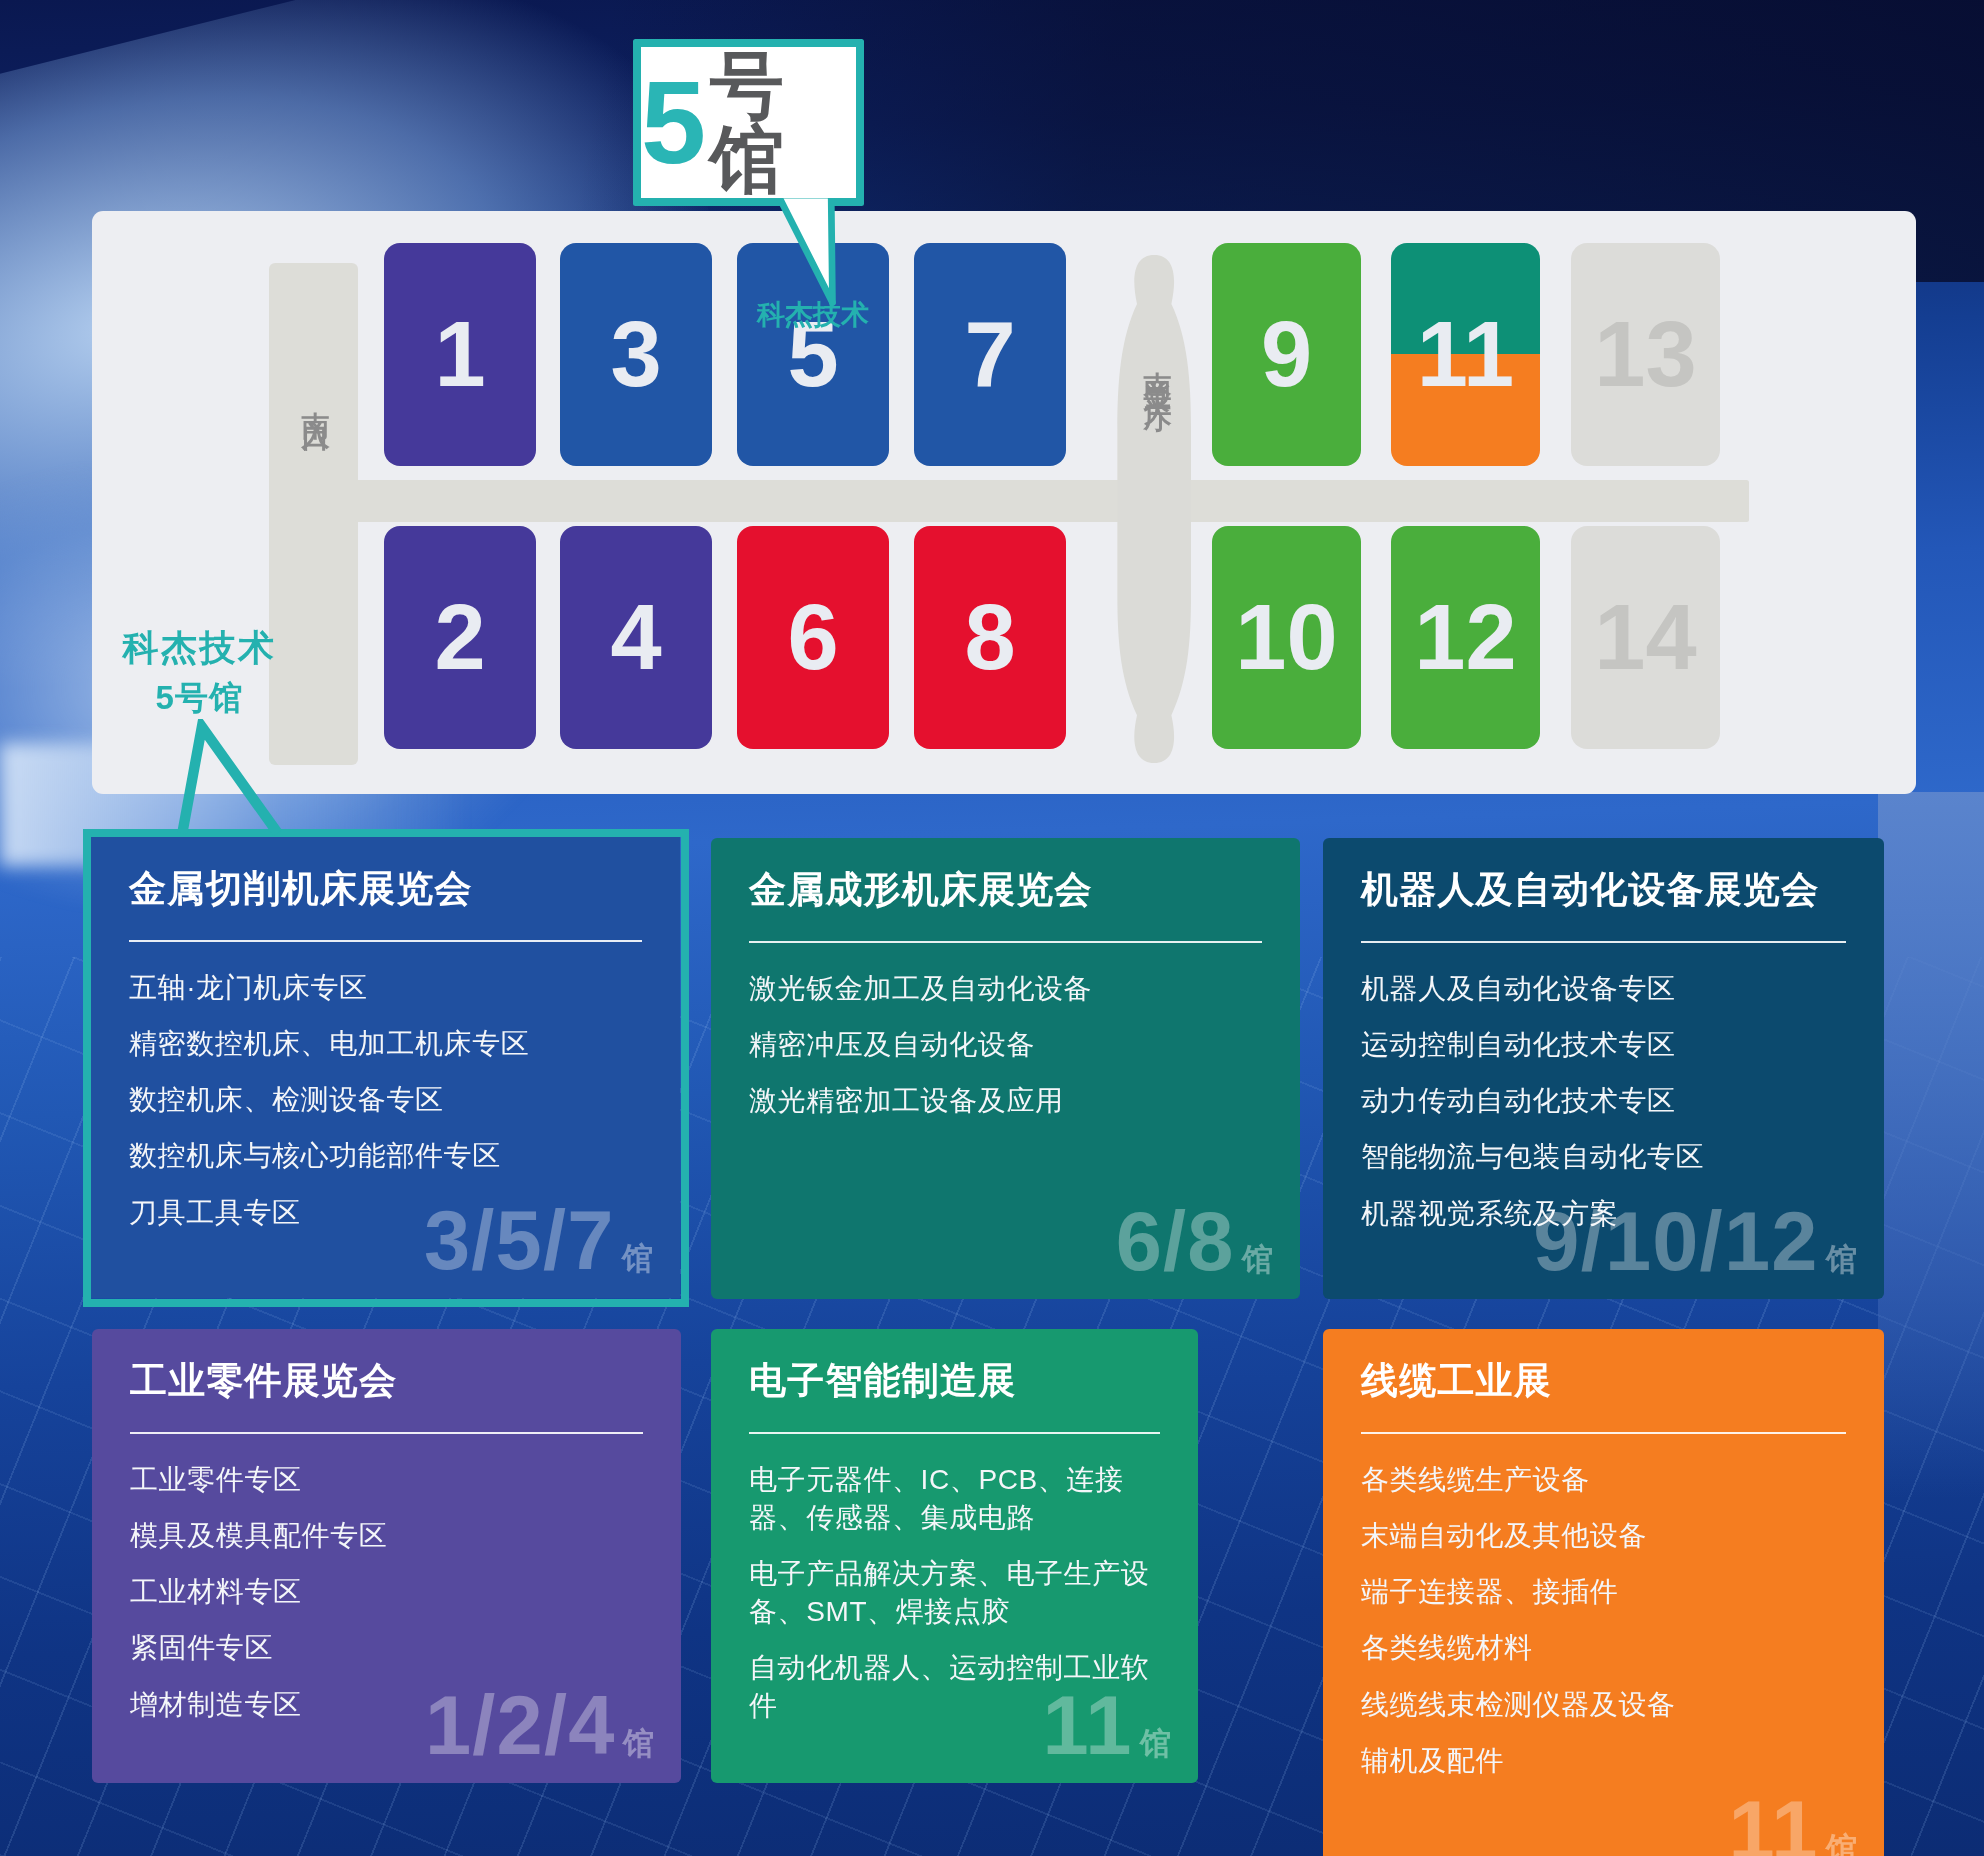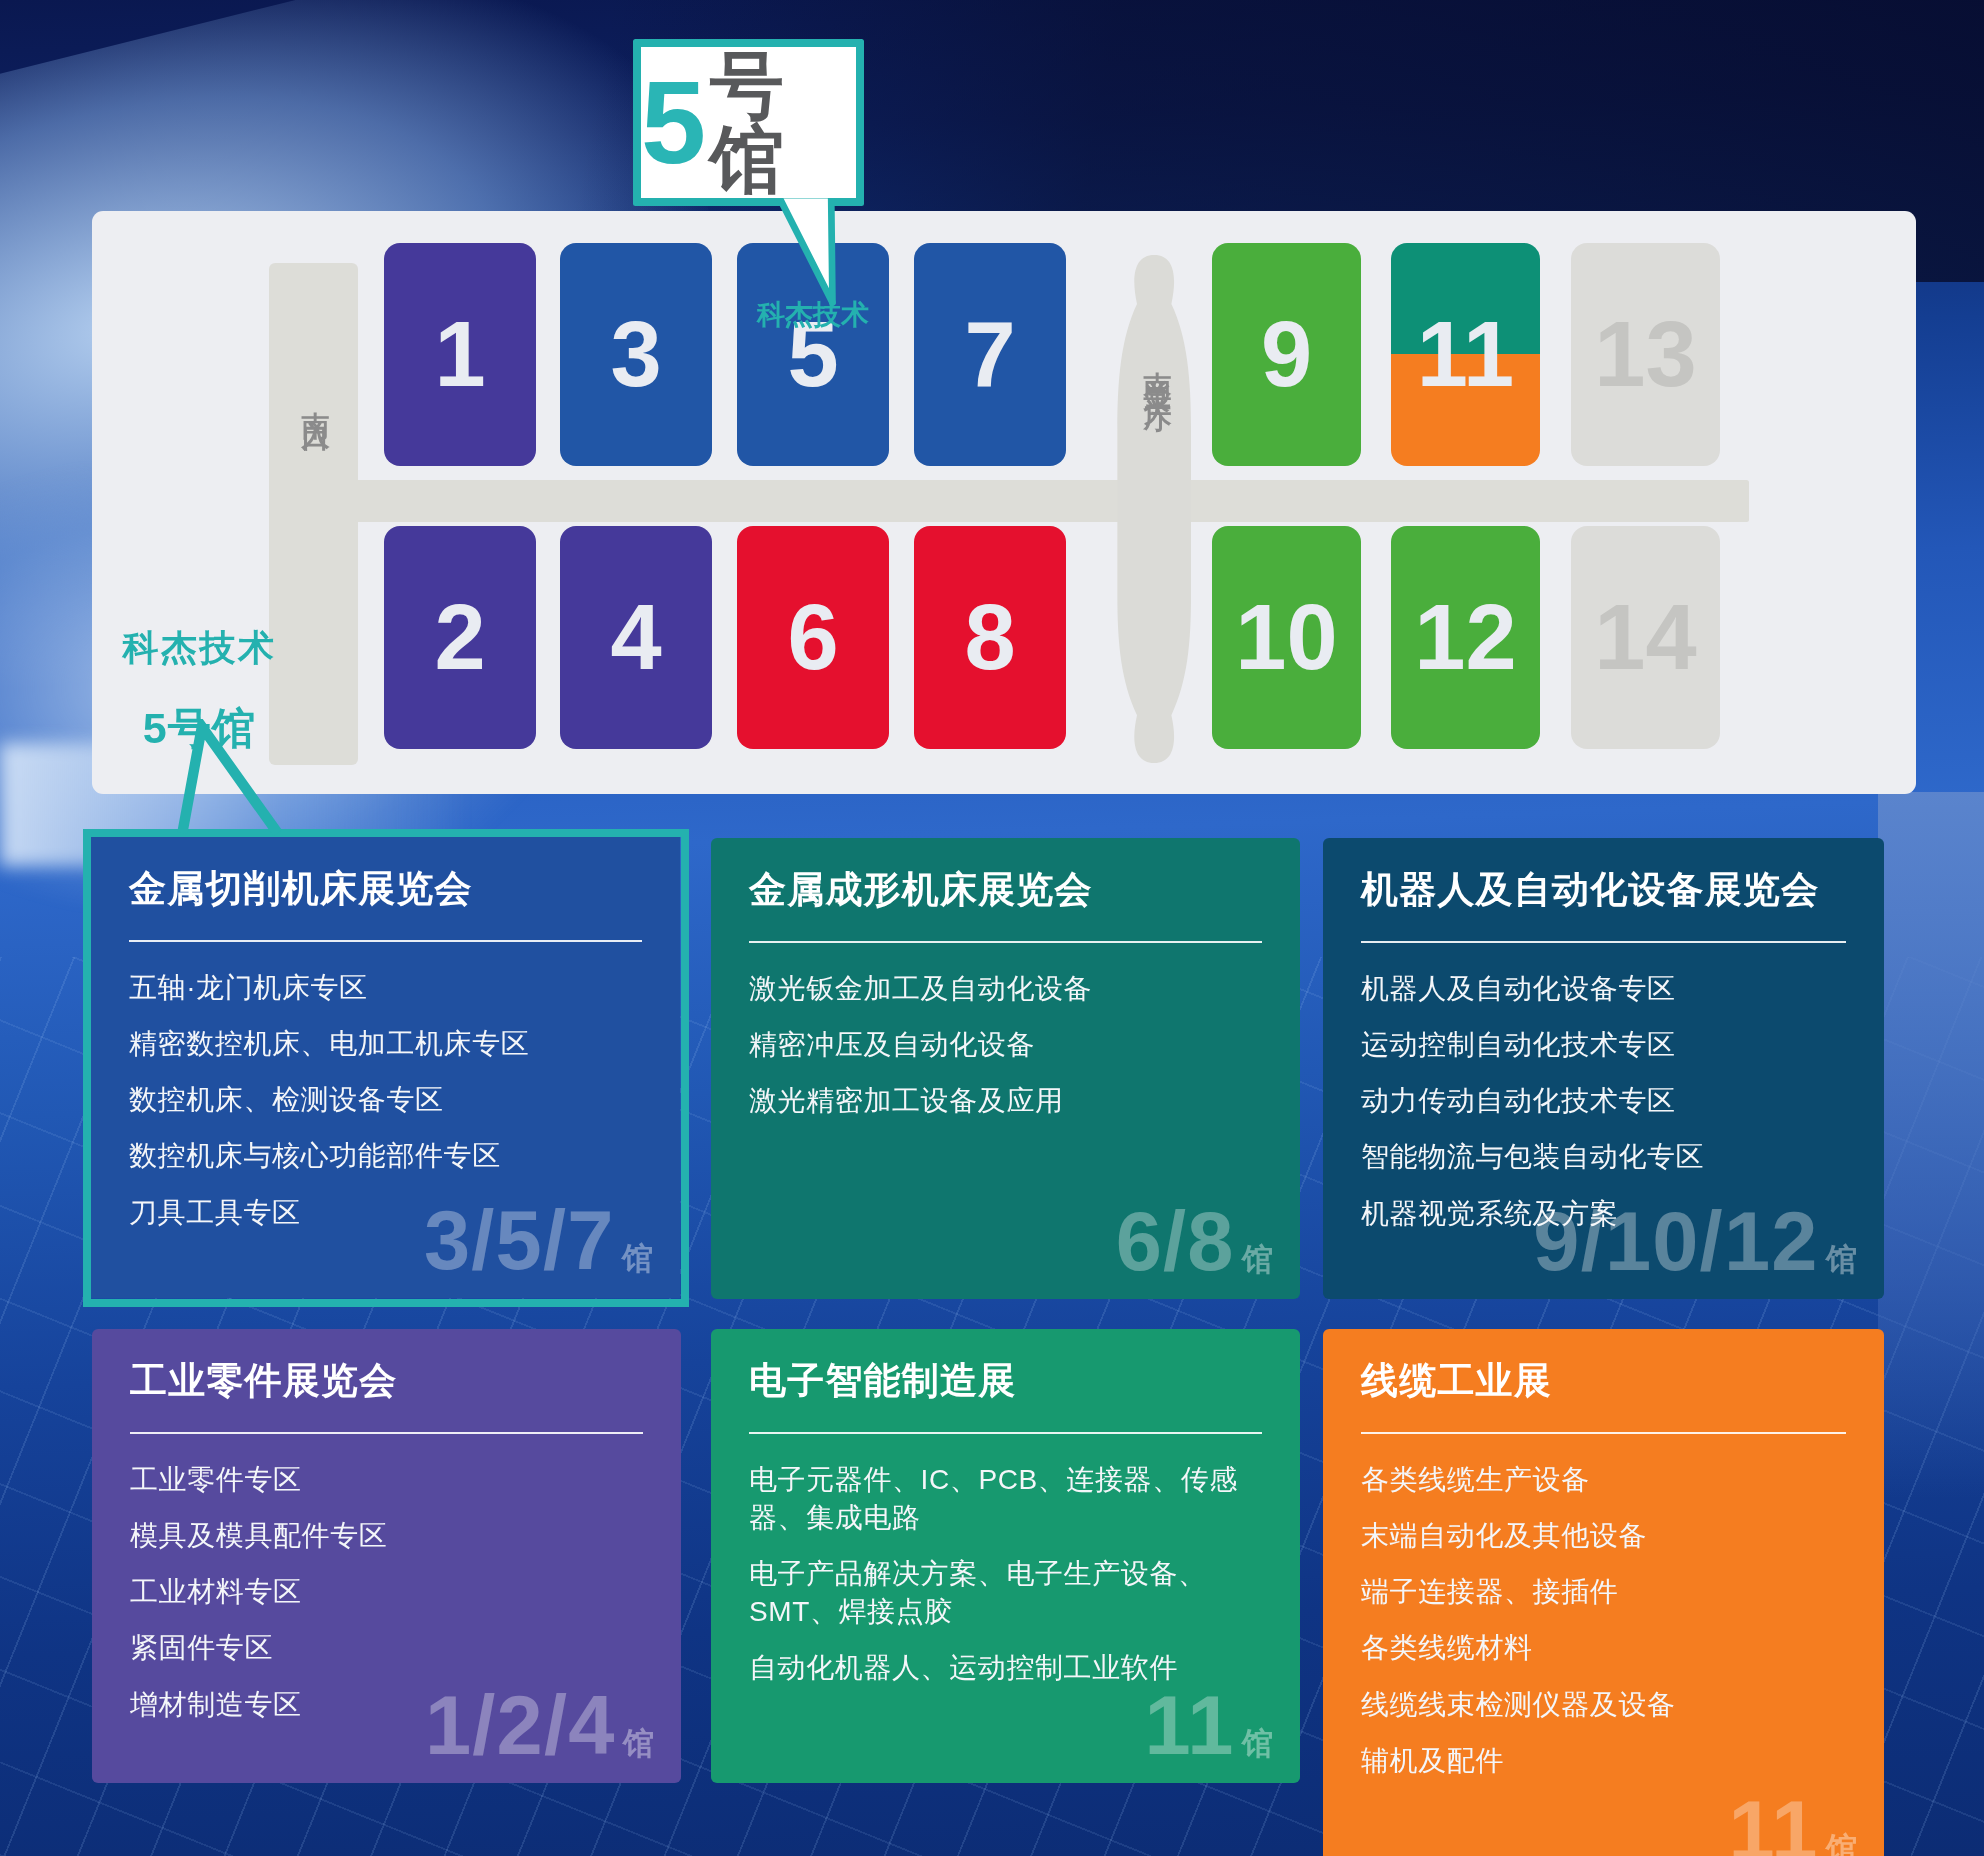--- a/index.html
+++ b/index.html
@@ -71,37 +71,37 @@
     background:#fff;border:8.6px solid var(--accent,#24B1AF);border-radius:2.5px;
     display:flex;align-items:center;justify-content:center;z-index:5;}
   .callout-num{font-size:117px;font-weight:bold;color:var(--callout-num,#2AB5B5);line-height:1;}
   .callout-suffix{font-size:74px;font-weight:bold;color:var(--callout-suffix,#58595B);line-height:1;margin-left:3.7px;}
   .callout-tail{position:absolute;left:771px;top:198px;z-index:6;}
 
   
   .pointer-label{position:absolute;left:86px;top:624px;width:227px;text-align:center;
     color:var(--accent,#24B1AF);font-weight:bold;z-index:5;}
   .pointer-l1{font-size:36px;letter-spacing:2.5px;}
-  .pointer-l2{font-size:43px;margin-top:27px;letter-spacing:1.2px;}
+  .pointer-l2{font-size:33px;margin-top:3px;letter-spacing:1.2px;}
   .pointer-arrow{position:absolute;left:175px;top:719px;z-index:5;}
 
   
   .card{position:absolute;border-radius:6.1px;color:#fff;box-sizing:border-box;
     padding:27px 38px;overflow:hidden;}
   .card-title{font-size:37px;font-weight:bold;letter-spacing:1.2px;}
   .card-divider{height:1.8px;background:rgba(255,255,255,.9);margin-top:26px;}
   .card-items{list-style:none;margin:27px 0 0 0;padding:0;}
   .card-item{font-size:28px;font-weight:500;line-height:1.35;margin-bottom:18.4px;color:#F4F6F9;letter-spacing:0.6px;}
   .card-hall{position:absolute;right:27px;bottom:16px;display:flex;align-items:baseline;}
   .card-hall-num{font-size:83px;font-weight:bold;color:rgba(255,255,255,.32);line-height:1;letter-spacing:1.2px;}
   .card-hall-suffix{font-size:31px;font-weight:bold;color:rgba(255,255,255,.38);margin-left:7.4px;}
   .card-slot-1{left:711px;top:838px;width:589px;height:461px;}
   .card-slot-2{left:1323px;top:838px;width:561px;height:461px;}
   .card-slot-3{left:92px;top:1329px;width:589px;height:454px;}
-  .card-slot-4{left:711px;top:1329px;width:589px;height:454px;}
+  .card-slot-4{left:711px;top:1329px;width:487px;height:454px;}
   .card-slot-5{left:1323px;top:1329px;width:561px;height:559px;}
   .card-hl-wrap{position:absolute;left:83px;top:829px;width:606px;height:478px;
     box-sizing:border-box;border:8.6px solid var(--accent,#24B1AF);z-index:4;}
   .card-hl-wrap .card{position:absolute;left:0;top:0;width:589px;height:461px;border-radius:0;}
 </style>
 </head>
 <body>
 
 <div id="page">
 

